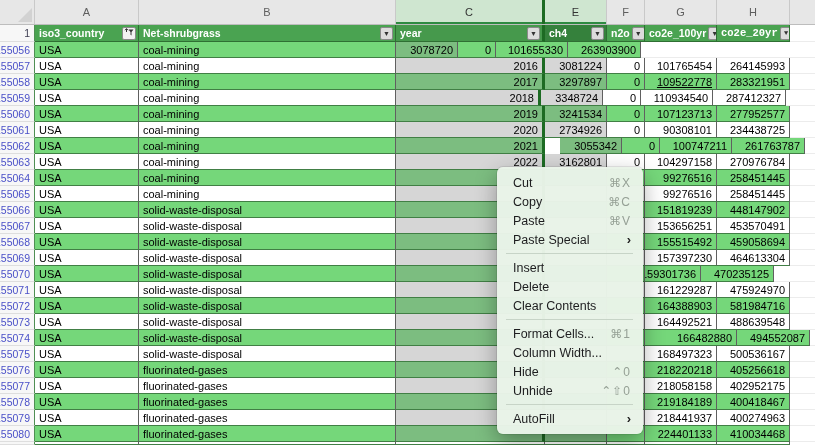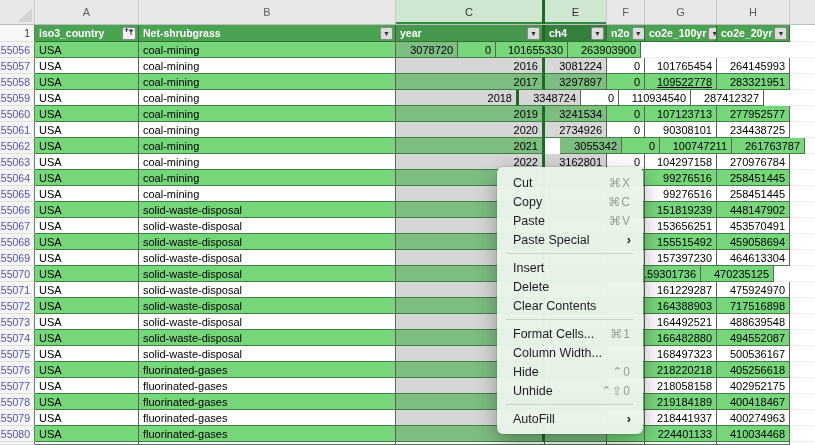--- a/index.html
+++ b/index.html
@@ -86,21 +86,21 @@
           <span class="drop">▼</span>
         </div>
         <div class="hcell" style="width: 38px;">
           <span>n2o</span>
           <span class="drop">▼</span>
         </div>
         <div class="hcell" style="width: 72px; text-align: center;">
           <span>co2e_100yr</span>
           <span class="drop">▼</span>
         </div>
-        <div class="hcell" style="width: 73px;">
+        <div class="hcell" style="width: 73px; font-family: Liberation Mono, monospace;">
           <span>co2e_20yr</span>
           <span class="drop">▼</span>
         </div>
         <div class="rfill"></div>
       </div>
       <div class="row">
         <div class="gutter">155056</div>
         <div class="cell band" style="width: 104px;">USA</div>
         <div class="cell band" style="width: 257px;">coal-mining</div>
         <div class="cell num band sel" style="width: 62px;">3078720</div>
@@ -128,21 +128,21 @@
         <div class="cell num band sel" style="width: 62px;">3297897</div>
         <div class="cell num band" style="width: 38px;">0</div>
         <div class="cell num band" style="width: 72px; text-decoration: underline;">109522778</div>
         <div class="cell num band" style="width: 73px;">283321951</div>
         <div class="rfill"></div>
       </div>
       <div class="row">
         <div class="gutter">155059</div>
         <div class="cell" style="width: 104px;">USA</div>
         <div class="cell" style="width: 257px;">coal-mining</div>
-        <div class="cell num sel hiddenAfter" style="width: 123px;">2018</div>
+        <div class="cell num sel hiddenAfter" style="width: 145px;">2018</div>
         <div class="cell num sel" style="width: 62px;">3348724</div>
         <div class="cell num" style="width: 38px;">0</div>
         <div class="cell num" style="width: 72px;">110934540</div>
         <div class="cell num" style="width: 73px;">287412327</div>
         <div class="rfill"></div>
       </div>
       <div class="row">
         <div class="gutter">155060</div>
         <div class="cell band" style="width: 104px;">USA</div>
         <div class="cell band" style="width: 257px;">coal-mining</div>
@@ -275,42 +275,42 @@
         <div class="rfill"></div>
       </div>
       <div class="row">
         <div class="gutter">155072</div>
         <div class="cell band" style="width: 104px;">USA</div>
         <div class="cell band" style="width: 257px;">solid-waste-disposal</div>
         <div class="cell num band sel hiddenAfter" style="width: 149px;"></div>
         <div class="cell num band sel" style="width: 62px;"></div>
         <div class="cell num band" style="width: 38px;"></div>
         <div class="cell num band" style="width: 72px;">164388903</div>
-        <div class="cell num band" style="width: 73px;">717516898</div>
+        <div class="cell num band" style="width: 73px;">581984716</div>
         <div class="rfill"></div>
       </div>
       <div class="row">
         <div class="gutter">155073</div>
         <div class="cell" style="width: 104px;">USA</div>
         <div class="cell" style="width: 257px;">solid-waste-disposal</div>
         <div class="cell num sel hiddenAfter" style="width: 149px;"></div>
         <div class="cell num sel" style="width: 62px;"></div>
         <div class="cell num" style="width: 38px;"></div>
         <div class="cell num" style="width: 72px;">164492521</div>
         <div class="cell num" style="width: 73px;">488639548</div>
         <div class="rfill"></div>
       </div>
       <div class="row">
         <div class="gutter">155074</div>
         <div class="cell band" style="width: 104px;">USA</div>
         <div class="cell band" style="width: 257px;">solid-waste-disposal</div>
         <div class="cell num band sel hiddenAfter" style="width: 149px;"></div>
         <div class="cell num band sel" style="width: 62px;"></div>
         <div class="cell num band" style="width: 38px;"></div>
-        <div class="cell num band" style="width: 72px; padding-left: 19px;">166482880</div>
+        <div class="cell num band" style="width: 92px; padding-left: 19px;">166482880</div>
         <div class="cell num band" style="width: 73px;">494552087</div>
         <div class="rfill"></div>
       </div>
       <div class="row">
         <div class="gutter">155075</div>
         <div class="cell" style="width: 104px;">USA</div>
         <div class="cell" style="width: 257px;">solid-waste-disposal</div>
         <div class="cell num sel hiddenAfter" style="width: 149px;"></div>
         <div class="cell num sel" style="width: 62px;"></div>
         <div class="cell num" style="width: 38px;"></div>

